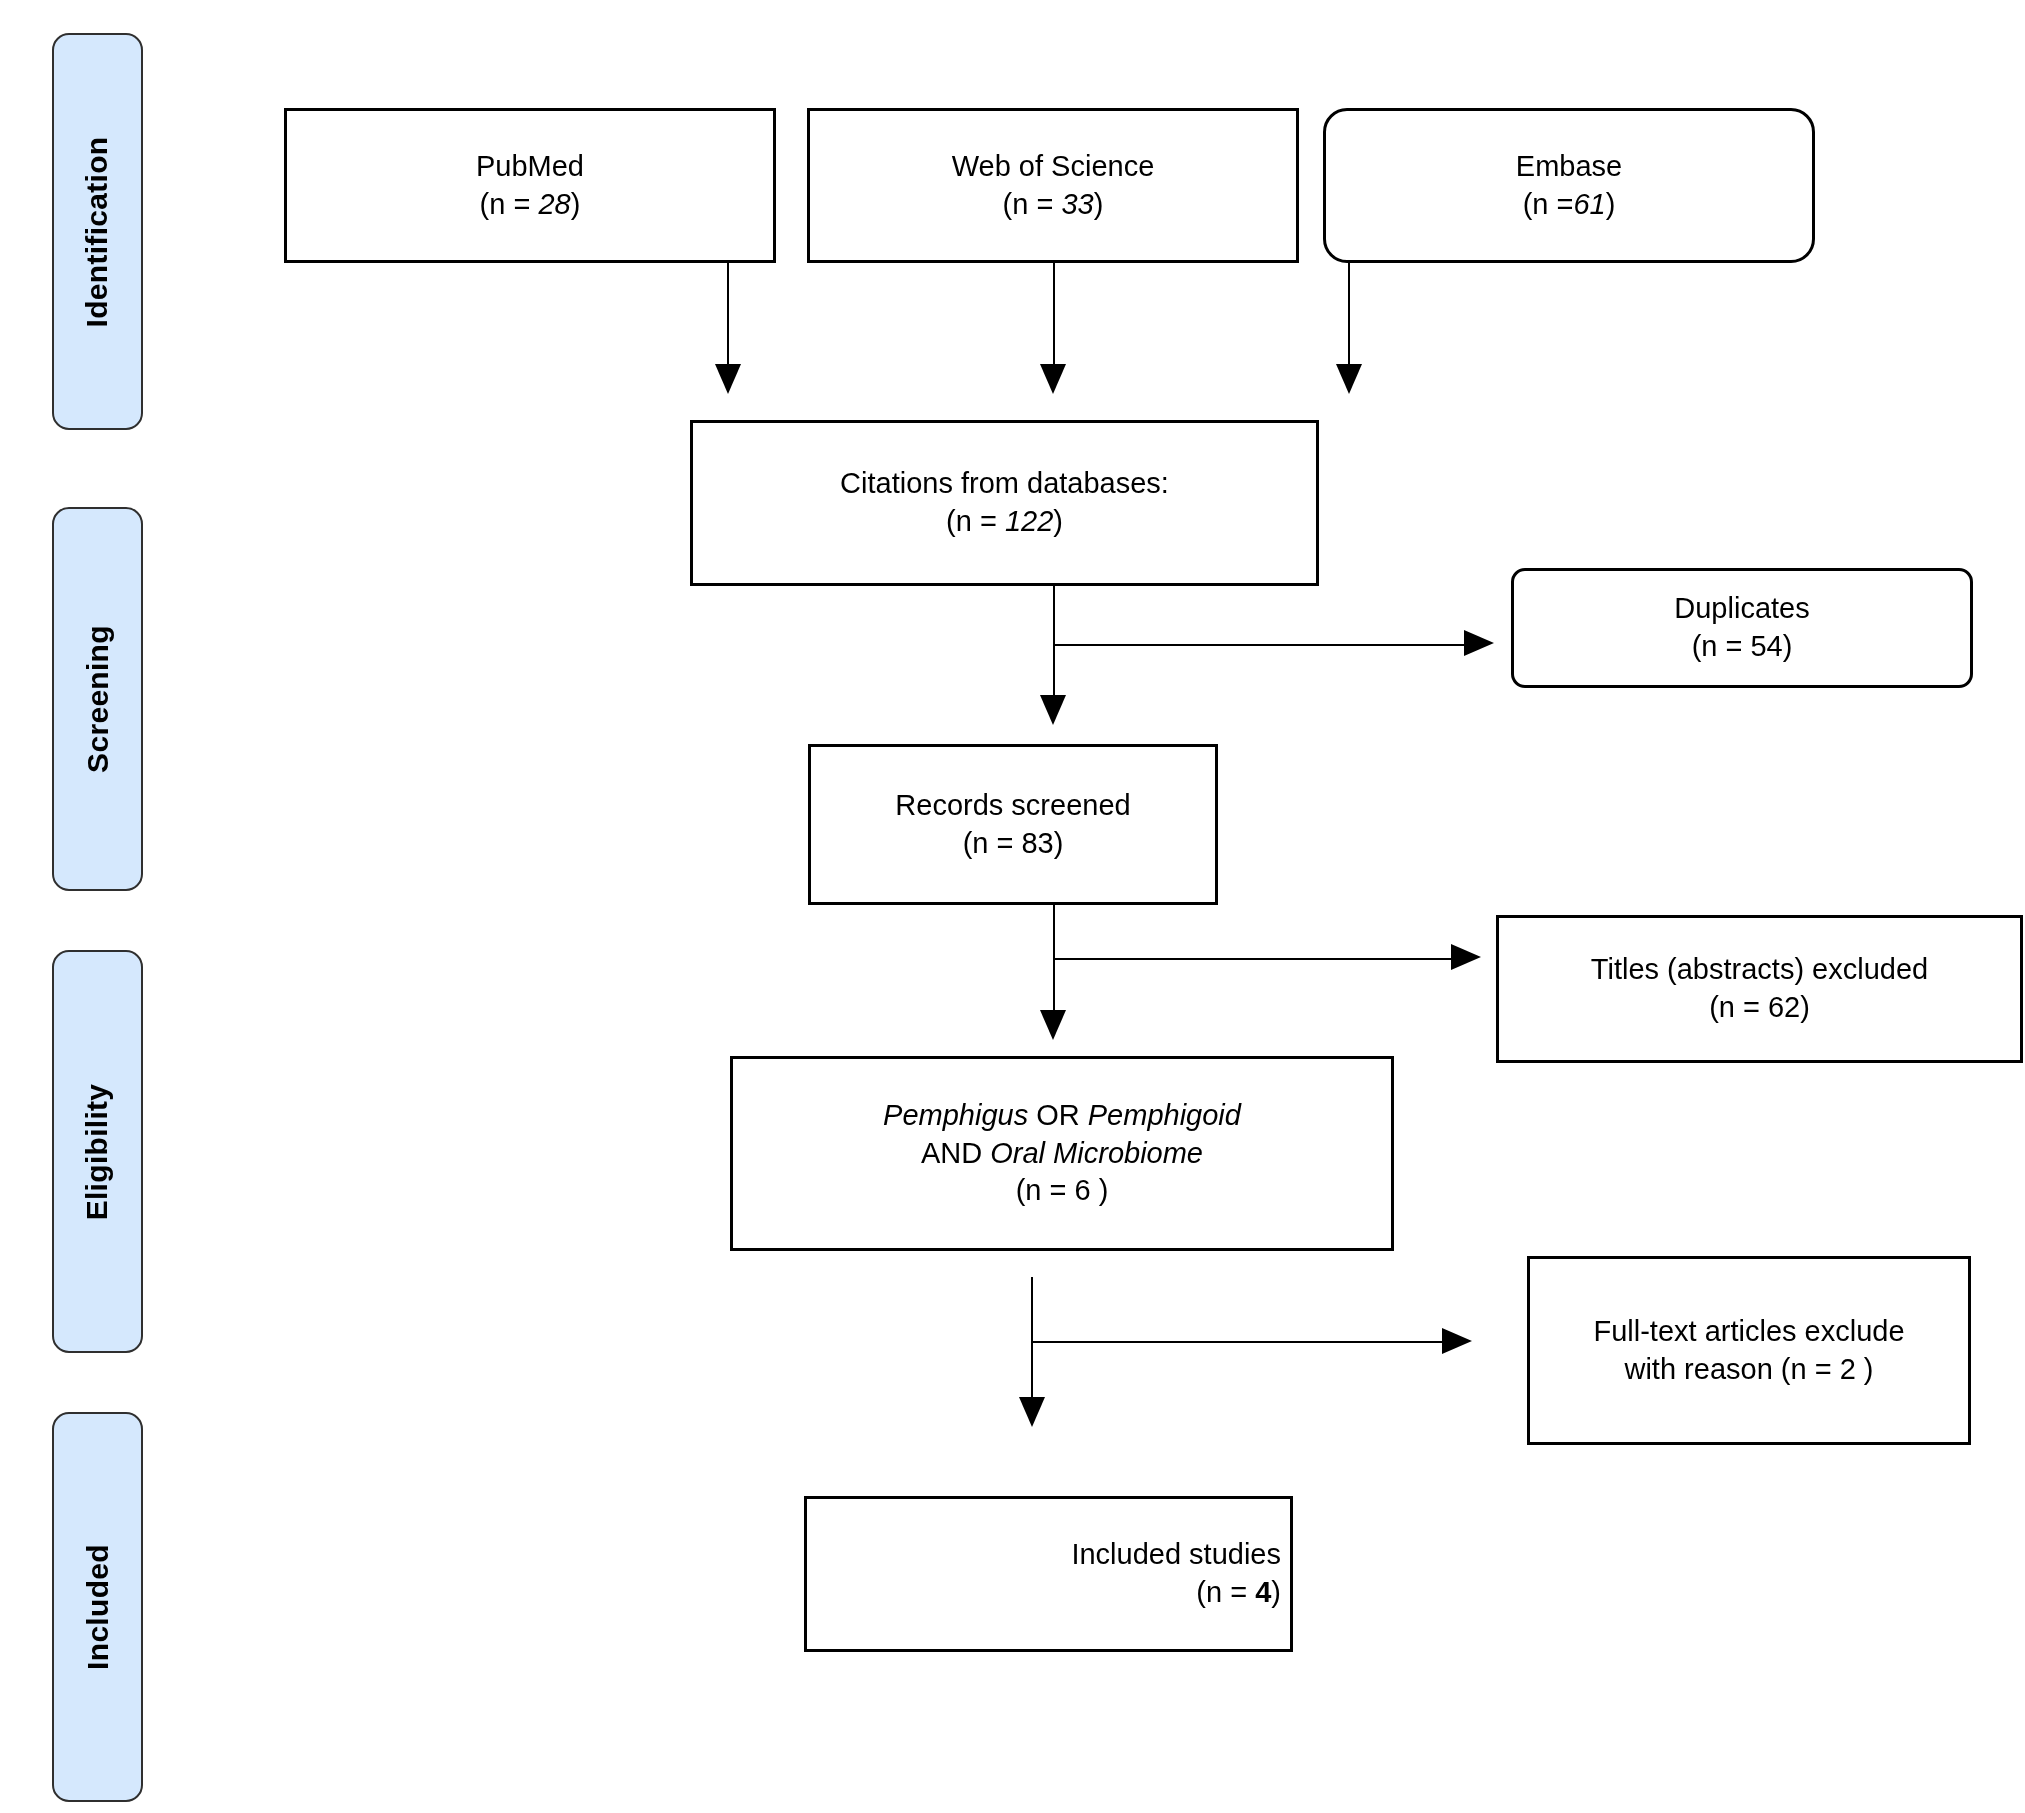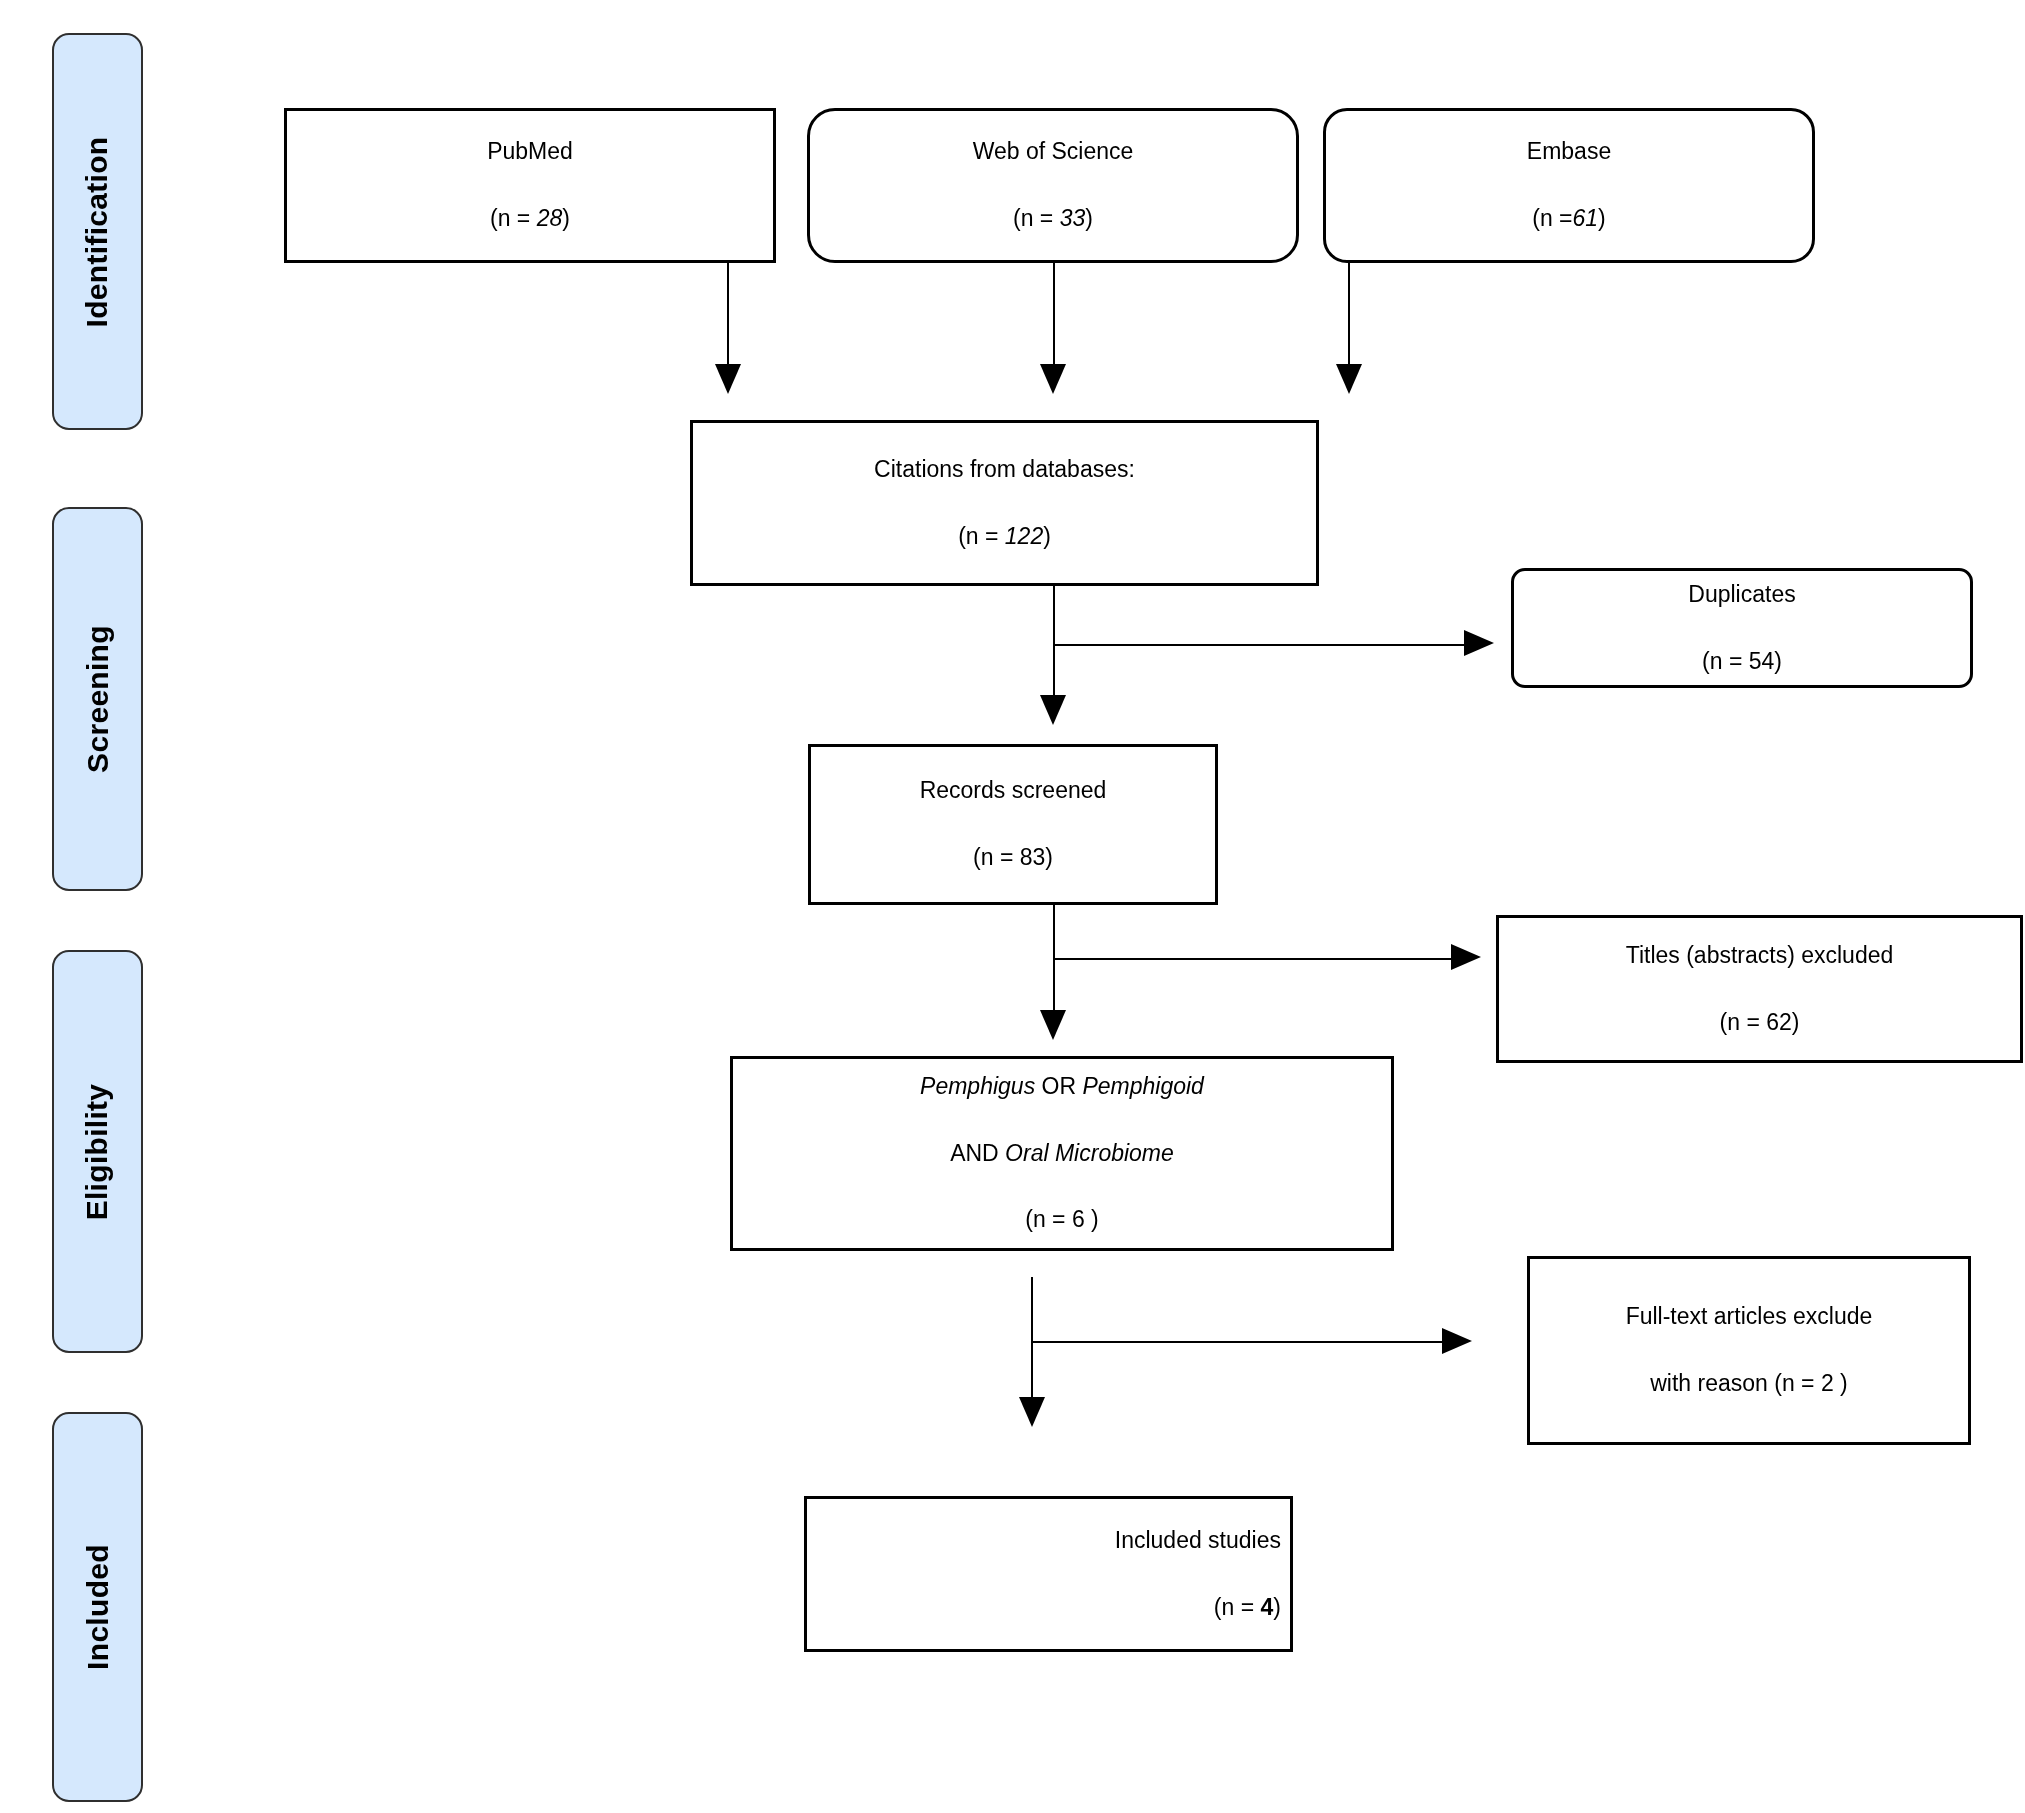--- a/index.html
+++ b/index.html
@@ -43,24 +43,23 @@
   .flow-box {
     position: absolute;
     background: #ffffff;
     border: 3.3px solid #000000;
     box-sizing: border-box;
     display: flex;
     flex-direction: column;
     align-items: center;
     justify-content: center;
     text-align: center;
-    font-size: 23px;
+    font-size: 29px;
     line-height: 1.30;
     padding: 3.9px 9px;
-    gap: 37px;
   }
   .flow-box .line {
     display: block;
     white-space: nowrap;
   }
   .it { font-style: italic; }
   .bd { font-weight: bold; }
 
   
   .v-line {
@@ -109,21 +108,21 @@
 
   <div class="stage-pill" style="left:52px; top:1412px; width:91px; height:390px;">
     <span class="stage-label">Included</span>
   </div>
 
   <div class="flow-box" style="left:284px; top:108px; width:492px; height:155px;">
     <span class="line">PubMed</span>
     <span class="line">(n = <span class="it">28</span>)</span>
   </div>
 
-  <div class="flow-box" style="left:807px; top:108px; width:492px; height:155px;border-radius:28px;">
+  <div class="flow-box" style="left:807px; top:108px; width:492px; height:155px;">
     <span class="line">Web of Science</span>
     <span class="line">(n = <span class="it">33</span>)</span>
   </div>
 
   <div class="flow-box" style="left:1323px; top:108px; width:492px; height:155px;border-radius:24px;">
     <span class="line">Embase</span>
     <span class="line">(n =<span class="it">61</span>)</span>
   </div>
 
   <div class="v-line" style="left:727px; top:263px; height:108px;"></div>

